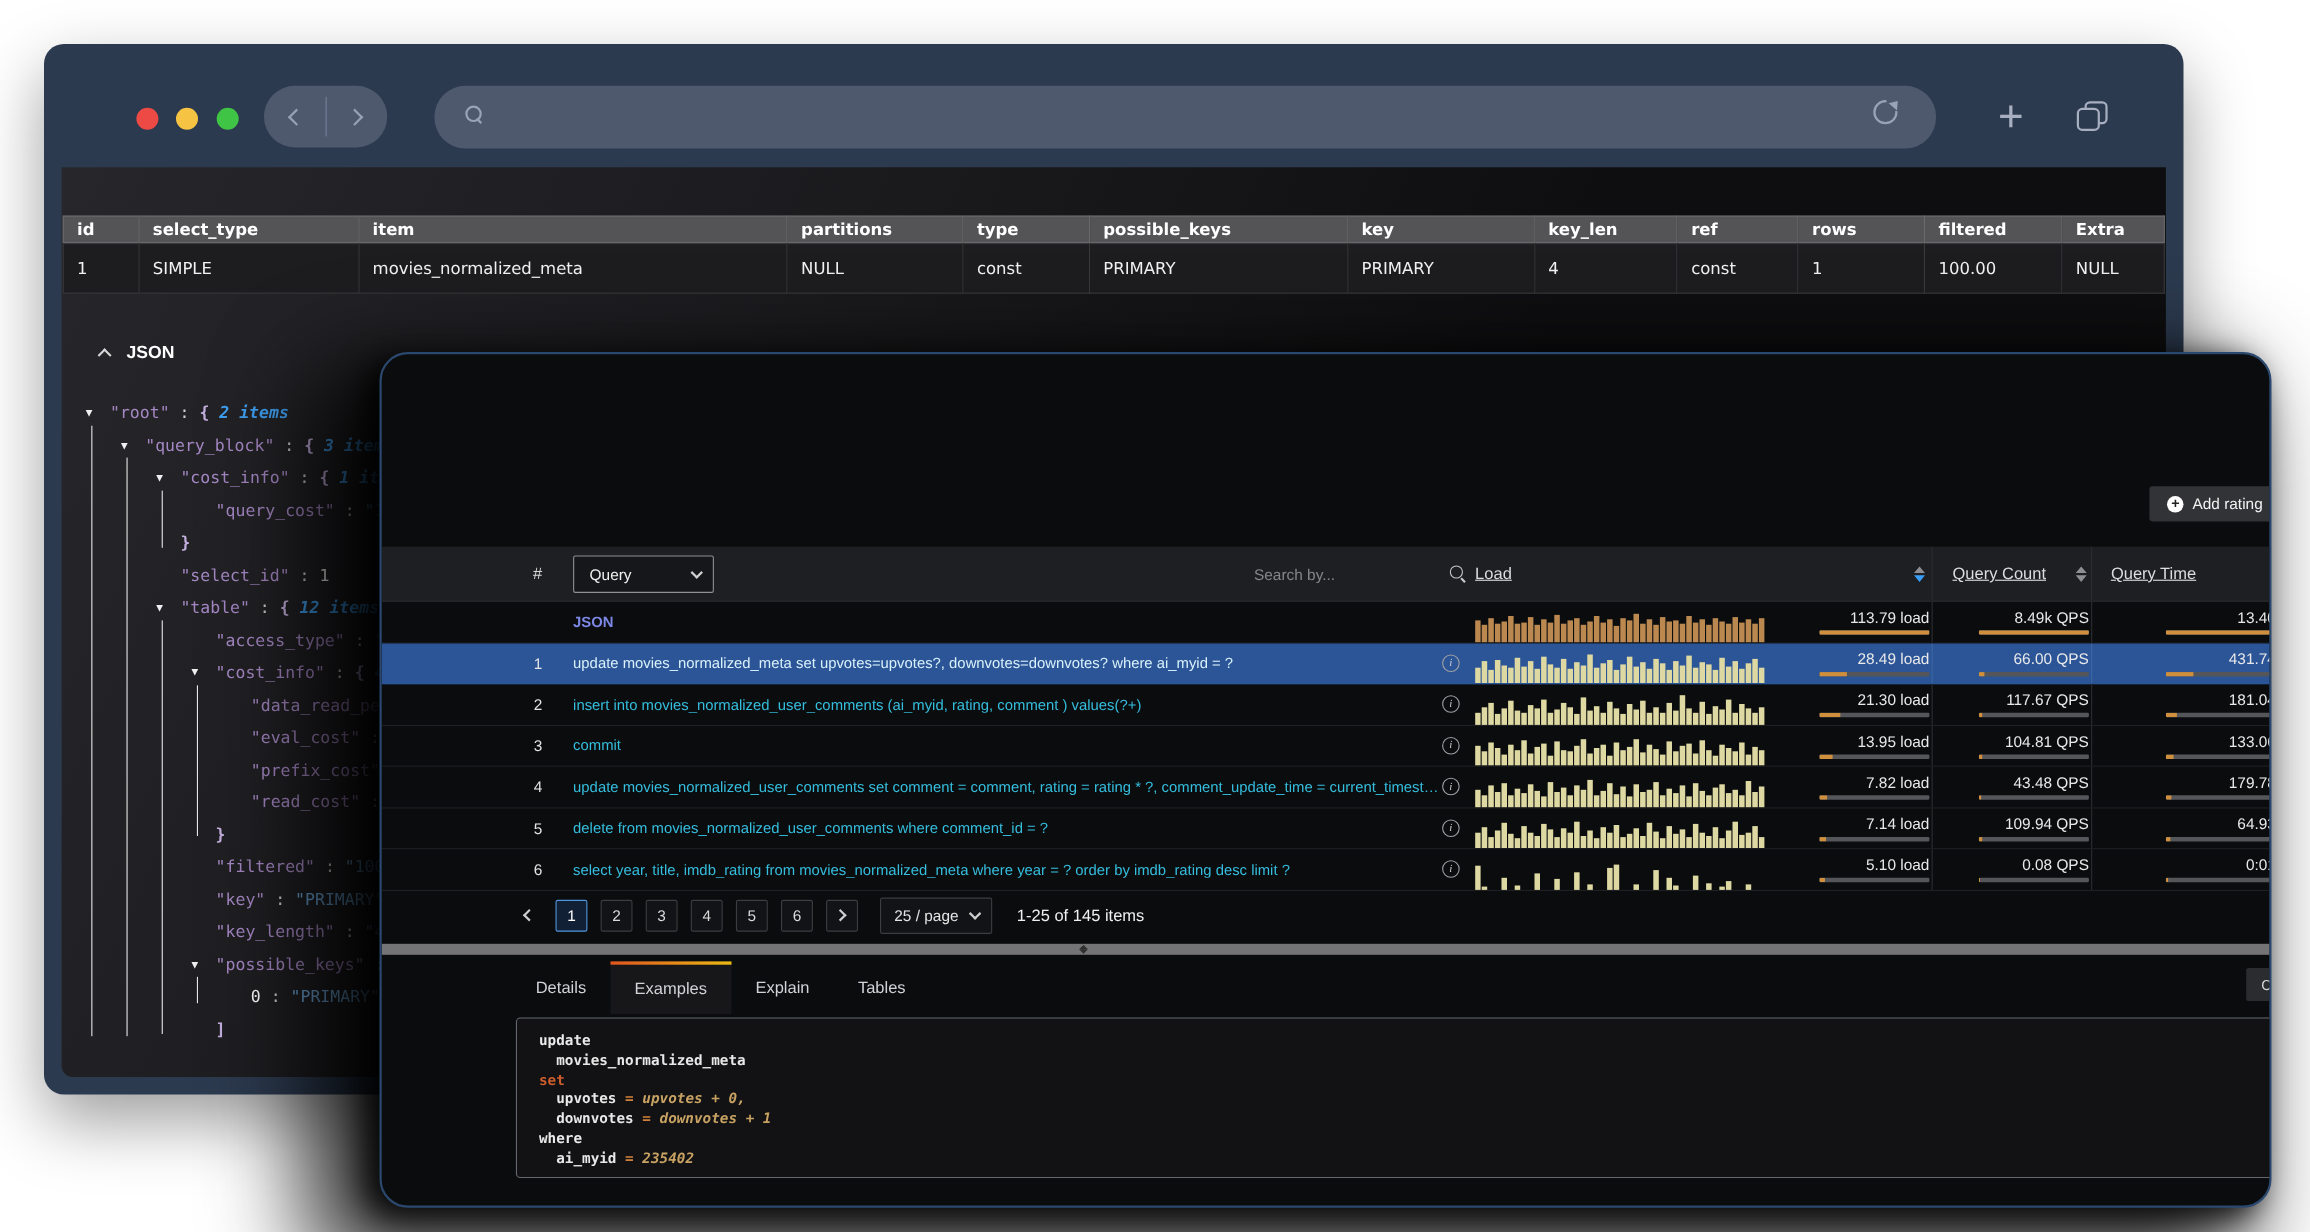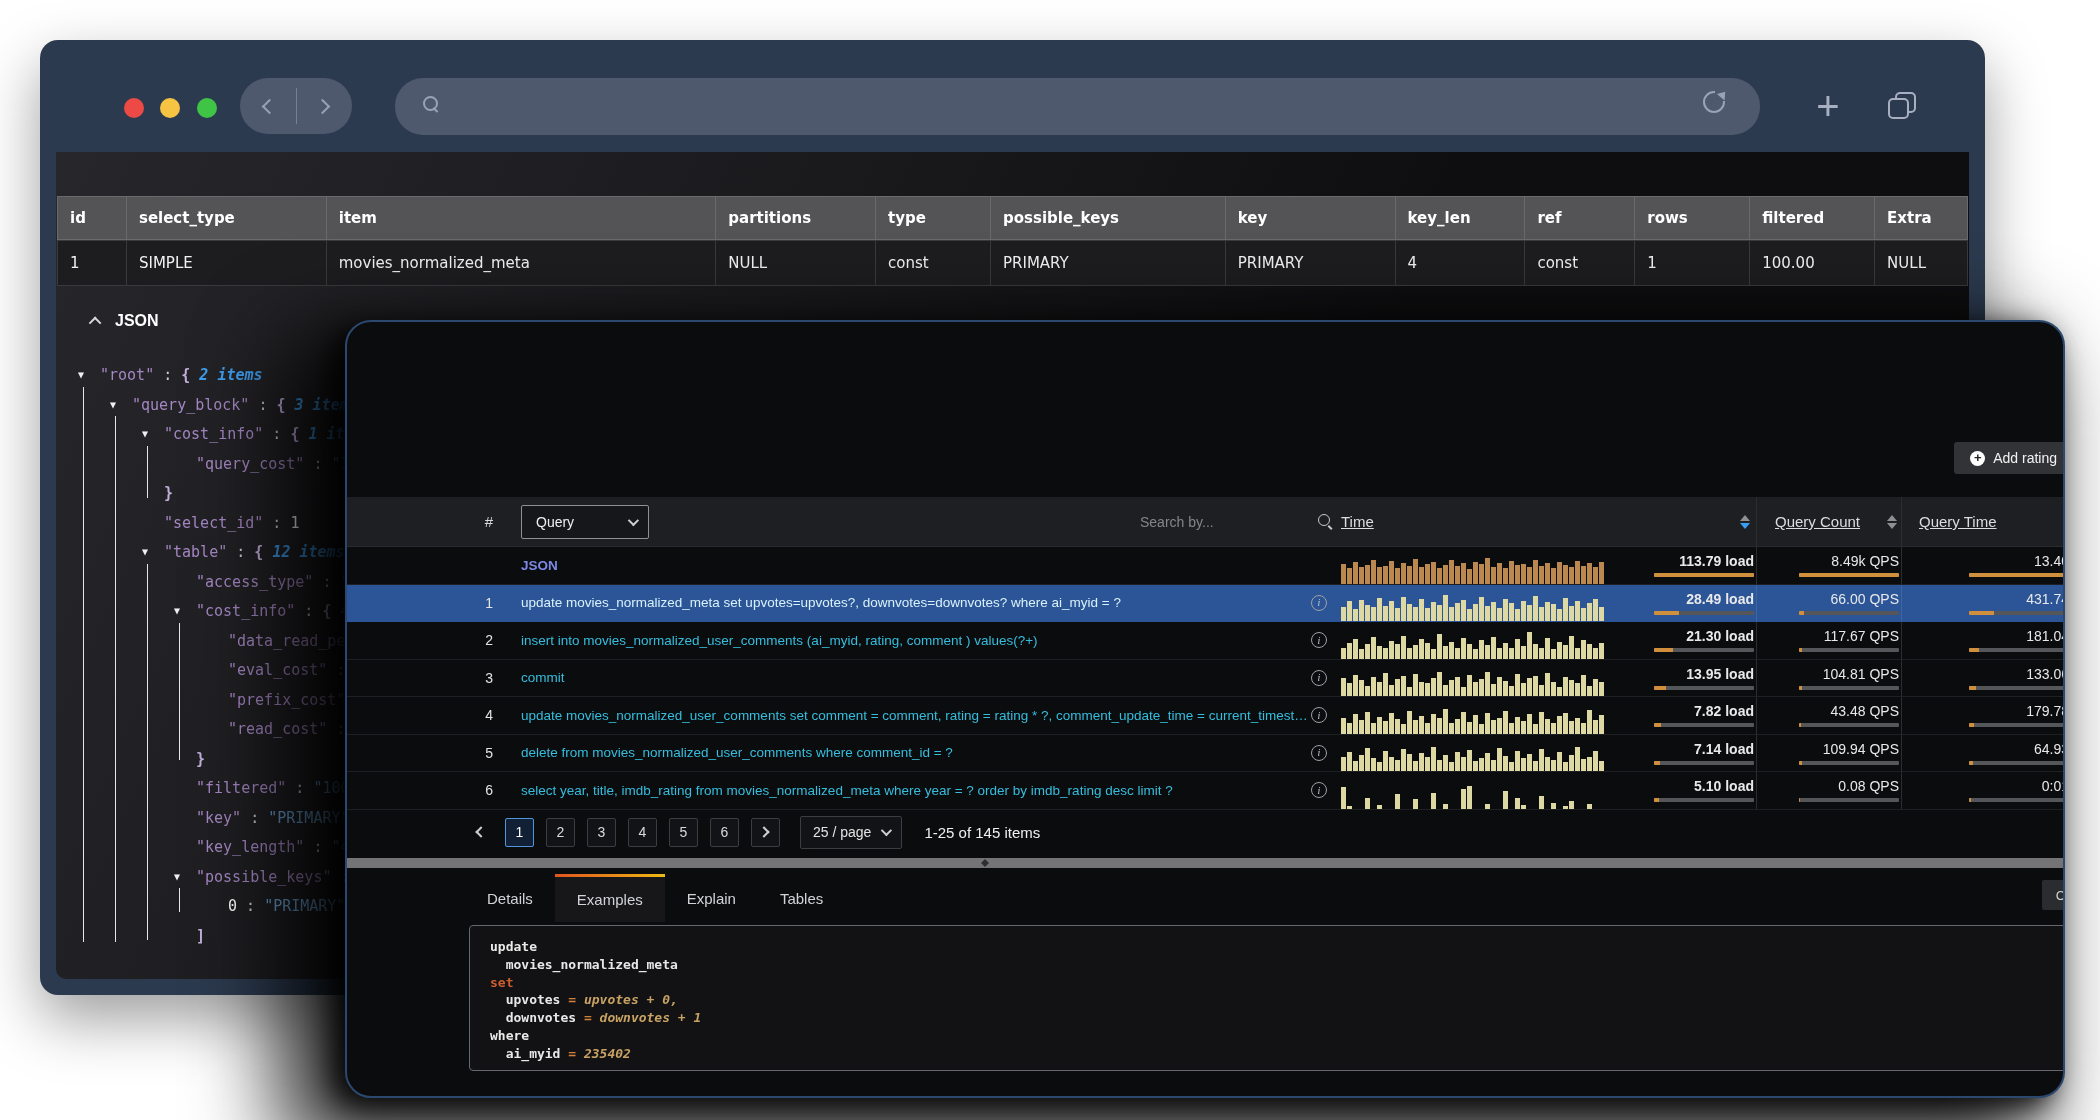--- a/index.html
+++ b/index.html
@@ -26,21 +26,21 @@
   .plus-icon{position:absolute;left:1770px;top:40px;width:36px;height:52px;color:#a7afc0;font-size:40px;font-weight:300;display:flex;align-items:center;justify-content:center;}
   .tabs-icon{position:absolute;left:1848px;top:52px;width:30px;height:30px;}
   .tabs-icon .sq{position:absolute;width:21px;height:21px;border:2.5px solid #a7afc0;border-radius:5px;background:#2c3a4f;}
   .tabs-icon .sq.back{left:7px;top:0;}
   .tabs-icon .sq.front{left:0;top:6px;}
   .bg-content{position:absolute;left:16px;top:112px;width:1913px;height:827px;border-radius:0 0 10px 10px;background:linear-gradient(115deg,#27272b 0%,#1a1a1d 34%,#0e0e10 62%);overflow:hidden;}
 
   
   .explain{position:absolute;left:1px;top:44px;width:1911px;}
   .exp-row{display:flex;width:100%;}
-  .exp-cell{height:44px;display:flex;align-items:center;padding:0 12px;font-family:"DejaVu Sans",sans-serif;font-size:15px;color:#ffffff;border-right:1px solid #6a6a6d;border-top:1px solid #6a6a6d;border-bottom:1px solid #6a6a6d;background:#545456;font-weight:700;overflow:hidden;white-space:nowrap;}
+  .exp-cell{height:25px;display:flex;align-items:center;padding:0 12px;font-family:"DejaVu Sans",sans-serif;font-size:15px;color:#ffffff;border-right:1px solid #6a6a6d;border-top:1px solid #6a6a6d;border-bottom:1px solid #6a6a6d;background:#545456;font-weight:700;overflow:hidden;white-space:nowrap;}
   .exp-cell:first-child{border-left:1px solid #6a6a6d;}
   .exp-cell.data{background:#1d1d20;border-color:#3a3a3d;font-weight:400;height:46px;color:#f2f2f2;}
 
   
   .json-head{position:absolute;left:36px;top:160px;display:flex;align-items:center;gap:14px;}
   .chev-up{display:inline-block;width:9px;height:9px;border-left:2px solid #d7d7d7;border-top:2px solid #d7d7d7;transform:rotate(45deg) translateY(2px);}
   .json-title{color:#ffffff;font-size:16px;font-weight:700;}
   .tree{position:absolute;left:0;top:0;width:100%;height:100%;font-family:"DejaVu Sans Mono",monospace;font-size:15px;}
   .tree-line{position:absolute;height:30px;line-height:30px;white-space:nowrap;}
   .tree-arrow{display:inline-block;width:22px;margin-left:-22px;color:#f0f0f0;font-size:10px;vertical-align:2px;cursor:pointer;}
@@ -82,21 +82,21 @@
   .qrow.selected{background:#2b5596;border-bottom-color:#2b5596;}
   .r-num{width:160px;display:flex;align-items:center;justify-content:flex-end;padding-right:14px;color:#e4e4e4;font-size:14px;}
   .r-query{flex:1;display:flex;align-items:center;padding-left:14px;overflow:hidden;}
   .r-query .qtext{color:#35bede;font-size:13.5px;white-space:nowrap;overflow:hidden;text-overflow:ellipsis;}
   .qrow.selected .qtext{color:#d9f1fb;}
   .qrow.total .qtext{color:#7d88e6;font-weight:700;font-size:13.5px;}
   .info-i{margin-left:auto;margin-right:14px;flex:0 0 auto;width:16px;height:16px;border:1px solid #9fa0a4;border-radius:50%;color:#c9cacd;font-size:10px;font-style:italic;display:flex;align-items:center;justify-content:center;cursor:pointer;font-family:"Liberation Serif",serif;}
   .r-spark{width:286px;padding-right:22px;display:flex;align-items:flex-end;gap:1px;overflow:hidden;}
   .r-spark .bar{width:5px;flex:0 0 auto;}
   .valcell{display:flex;flex-direction:column;align-items:flex-end;justify-content:center;}
-  .r-load{width:129px;padding-right:2px;font-weight:bold;}
+  .r-load{width:129px;padding-right:2px;}
   .r-qc{width:145px;border-left:1px solid #2c2d30;padding-right:2px;}
   .qrow.selected .r-qc,.qrow.selected .r-qt{border-left-color:#3e66a3;}
   .r-qt{width:176px;border-left:1px solid #2c2d30;padding-right:8px;}
   .vtext{color:#e9e9eb;font-size:14px;white-space:nowrap;}
   .mini{width:100px;height:4px;background:#55565a;margin-top:4px;position:relative;border-radius:1px;overflow:hidden;}
   .mini .fill{position:absolute;left:0;top:0;height:100%;background:#cf8f3d;}
 
   .qan-pag{position:absolute;left:118px;top:492px;height:36px;display:flex;align-items:center;gap:12px;}
   .pg-chev{width:28px;height:28px;display:flex;align-items:center;justify-content:center;cursor:pointer;}
   .pg-chev .chev{width:8px;height:8px;border-color:#cfcfcf;border-width:2px;}
@@ -231,21 +231,21 @@
       <div class="qdrop">
         <span>Query</span>
         <span class="chev-dn"></span>
       </div>
       <div class="searchbox">
         <input type="text" placeholder="Search by..." style="">
         <span class="qan-mag"></span>
       </div>
     </div>
     <div class="h-load">
-      <span class="col-link">Time</span>
+      <span class="col-link">Load</span>
       <span class="sorter">
         <span class="tri-up"></span>
         <span class="tri-dn active"></span>
       </span>
     </div>
     <div class="h-qc">
       <span class="col-link">Query Count</span>
       <span class="sorter">
         <span class="tri-up"></span>
         <span class="tri-dn"></span>

